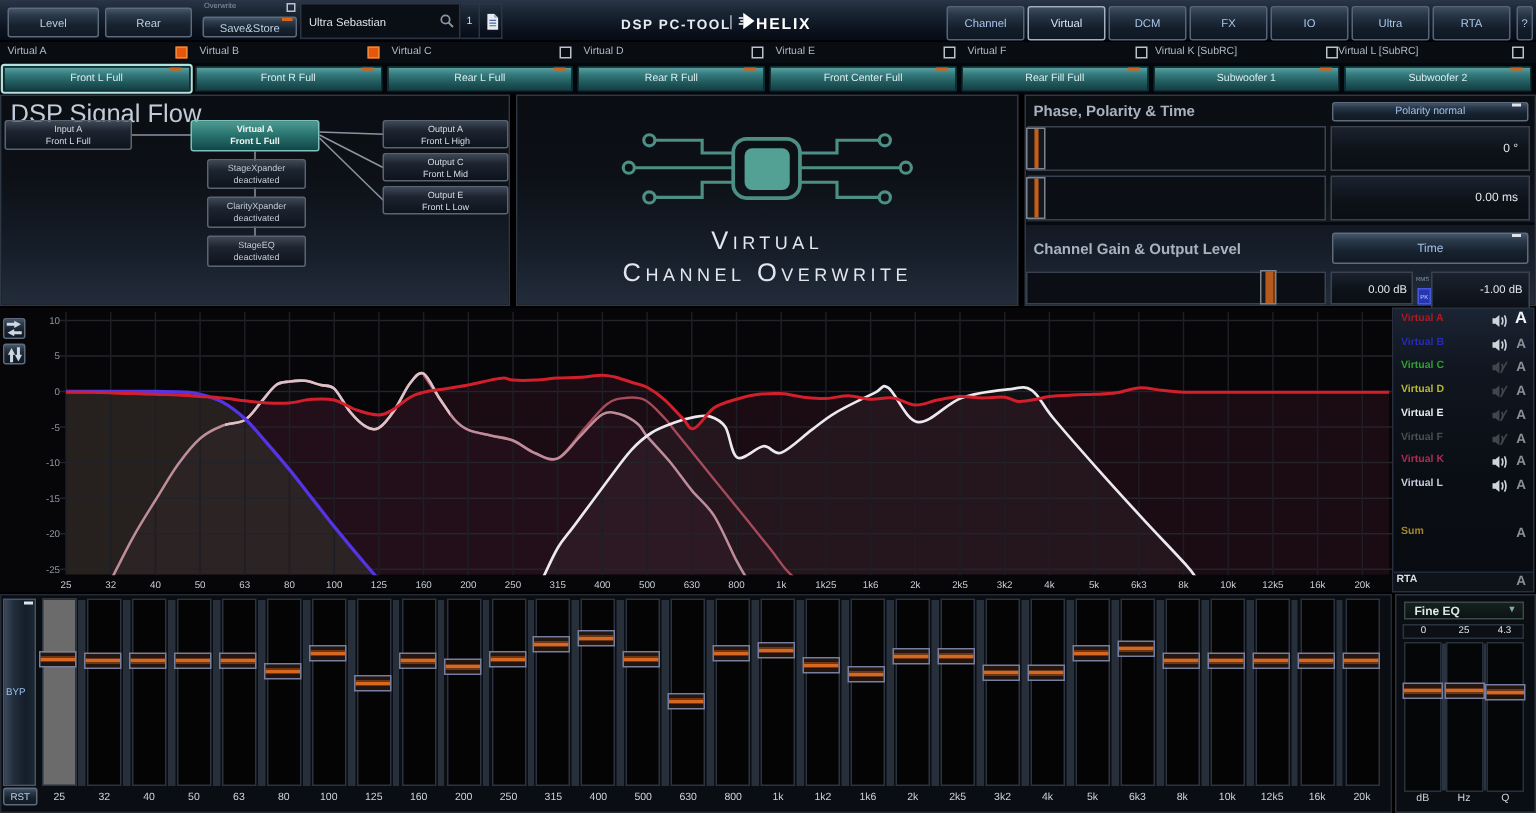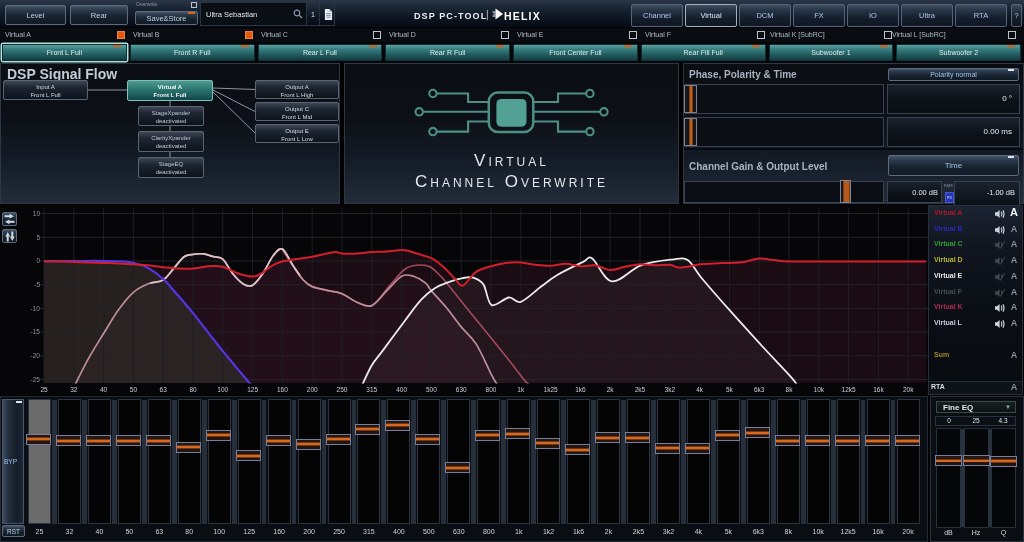--- a/index.html
+++ b/index.html
@@ -82,21 +82,21 @@
 <div class="odash" style="left:624.0px;top:45px;width:8px;height:2px;background:#d2621a"></div>
 <div class="chbtn" style="left:640.8px;top:44px;width:124.8px;">Rear Fill Full</div>
 <div class="odash" style="left:751.8px;top:45px;width:8px;height:2px;background:#d2621a"></div>
 <div class="chbtn" style="left:768.5px;top:44px;width:124.8px;">Subwoofer 1</div>
 <div class="odash" style="left:879.5px;top:45px;width:8px;height:2px;background:#d2621a"></div>
 <div class="chbtn" style="left:896.2px;top:44px;width:124.8px;">Subwoofer 2</div>
 <div class="odash" style="left:1007.2px;top:45px;width:8px;height:2px;background:#d2621a"></div>
 <div class="abs" style="left:0;top:63px;width:340px;height:141px;background:linear-gradient(180deg,#0a0d12 0%,#0d1117 40%,#161e2a 75%,#232c3a 100%);border:1px solid #2e3744"></div>
 <div class="abs" style="left:344px;top:63px;width:335px;height:141px;background:linear-gradient(180deg,#0a0d12 0%,#0d1117 40%,#161e2a 75%,#232c3a 100%);border:1px solid #2e3744"></div>
 <div class="abs" style="left:683px;top:63px;width:341px;height:141px;background:linear-gradient(180deg,#0a0d12 0%,#0d1117 40%,#161e2a 75%,#232c3a 100%);border:1px solid #2e3744"></div>
-<div class="abs" style="left:7px;top:66px;font-size:14px;font-weight:bold;color:#c2cbd6">DSP Signal Flow</div>
+<div class="abs" style="left:7px;top:66px;font-size:17px;font-weight:normal;color:#c2cbd6">DSP Signal Flow</div>
 <svg width="340" height="141" viewBox="0 0 340 141" style="position:absolute;left:0;top:63px">
 <g stroke="#8a95a2" stroke-width="1" fill="none">
 <line x1="88" y1="27" x2="128" y2="27"></line>
 <line x1="170" y1="38" x2="170" y2="106"></line>
 <line x1="213" y1="25" x2="256" y2="26.5"></line>
 <line x1="213" y1="27" x2="256" y2="49"></line>
 <line x1="213" y1="29" x2="256" y2="71"></line>
 </g>
   </svg>
 <div class="flowbox" style="left:3px;top:80px;width:85px;height:20px">Input A<br>Front L Full</div>

